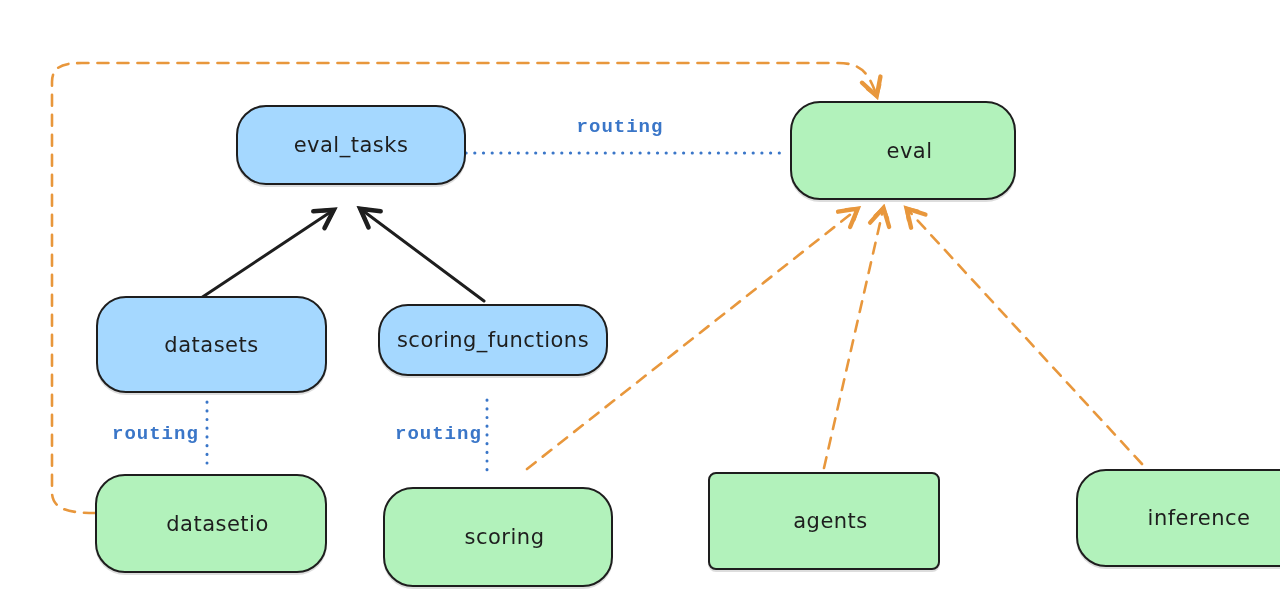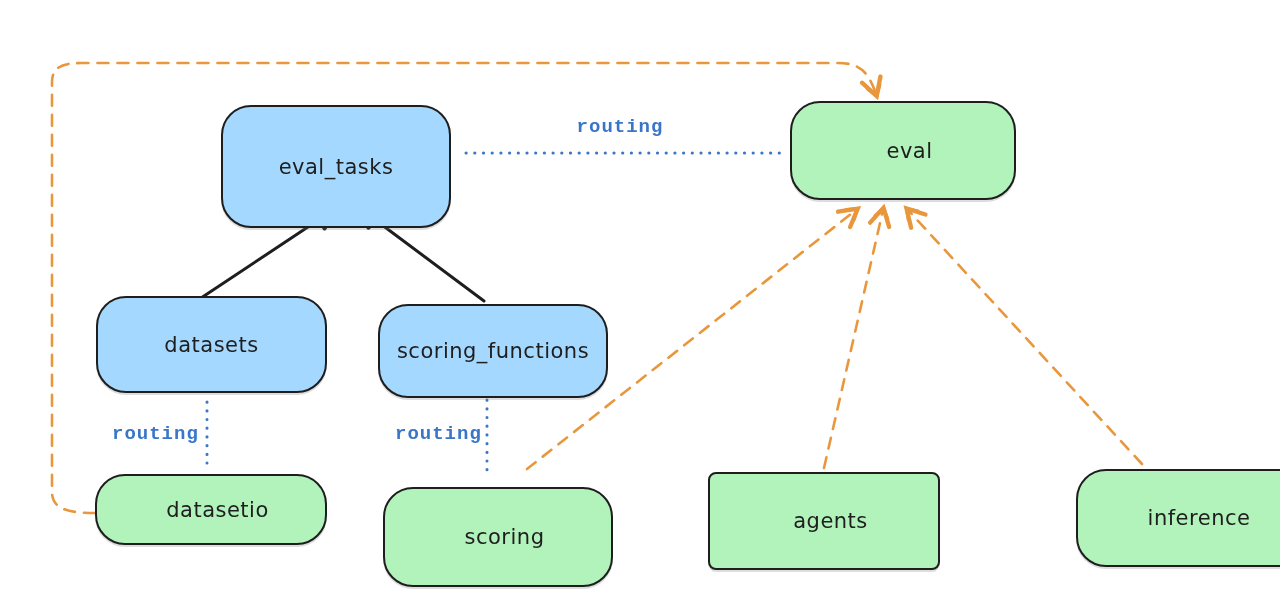--- a/index.html
+++ b/index.html
@@ -70,37 +70,37 @@
 
     <path class="black-line" d="M 198 300 L 332 211" marker-end="url(#ah-black)"></path>
     <path class="black-line" d="M 484 301 L 362 210" marker-end="url(#ah-black)"></path>
 
     <path class="orange-dashed" d="M 95 513 C 70 513 52 510 52 492 L 52 82 C 52 66 64 63 82 63 L 838 63 C 858 63 868 70 876 94" marker-end="url(#ah-orange)"></path>
     <path class="orange-dashed" d="M 527 469 L 856 210" marker-end="url(#ah-orange)"></path>
     <path class="orange-dashed" d="M 824 468 L 883 210" marker-end="url(#ah-orange)"></path>
     <path class="orange-dashed" d="M 1142 464 L 908 210" marker-end="url(#ah-orange)"></path>
   </svg>
 
-  <div class="node blue" style="left:221px;top:105px;width:230px;height:123px;">
+  <div class="node blue" style="left:236px;top:105px;width:230px;height:80px;">
     <span>eval_tasks</span>
   </div>
 
   <div class="node green" style="left:790px;top:101px;width:226px;height:99px;">
     <span>eval</span>
   </div>
 
   <div class="node blue" style="left:96px;top:296px;width:231px;height:97px;">
     <span>datasets</span>
   </div>
 
-  <div class="node blue" style="left:378px;top:304px;width:230px;height:94px;">
+  <div class="node blue" style="left:378px;top:304px;width:230px;height:72px;">
     <span>scoring_functions</span>
   </div>
 
-  <div class="node green" style="left:95px;top:474px;width:232px;height:71px;">
+  <div class="node green" style="left:95px;top:474px;width:232px;height:99px;">
     <span>datasetio</span>
   </div>
 
   <div class="node green" style="left:383px;top:487px;width:230px;height:100px;">
     <span>scoring</span>
   </div>
 
   <div class="node green" style="left:708px;top:472px;width:232px;height:98px;border-radius:8px;">
     <span>agents</span>
   </div>

